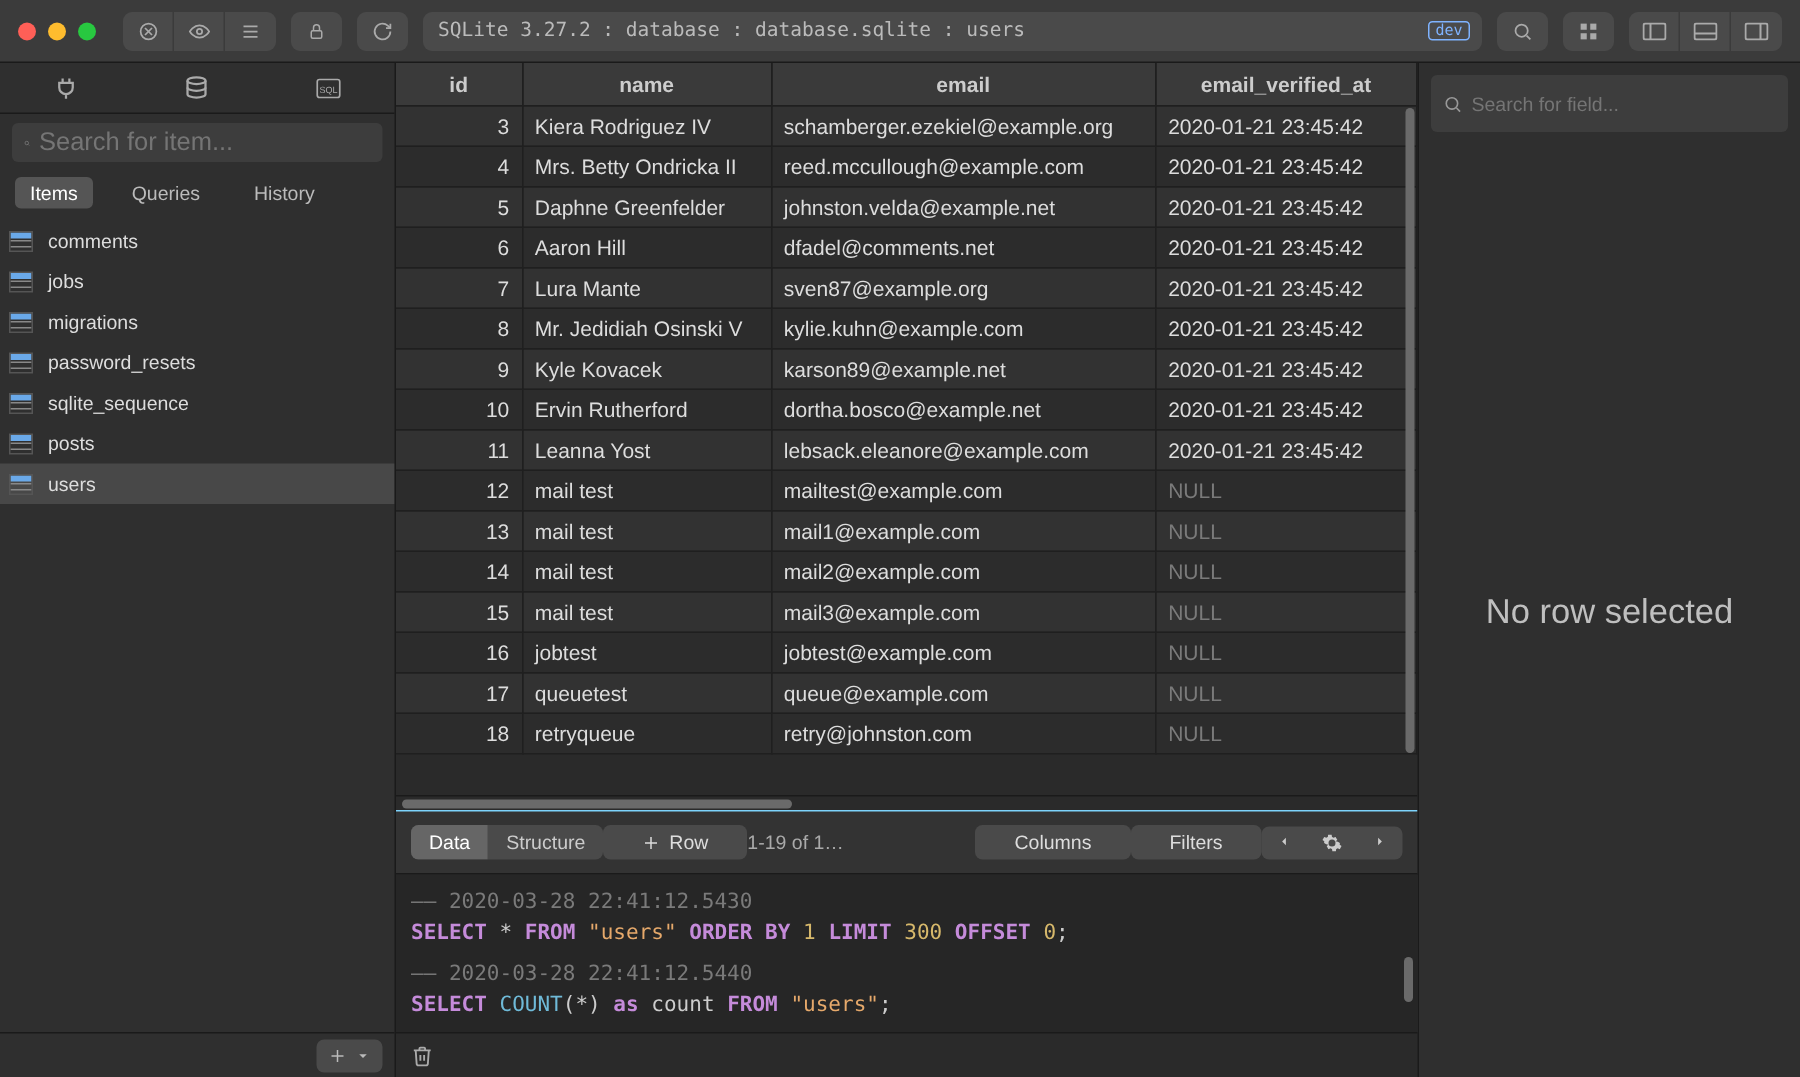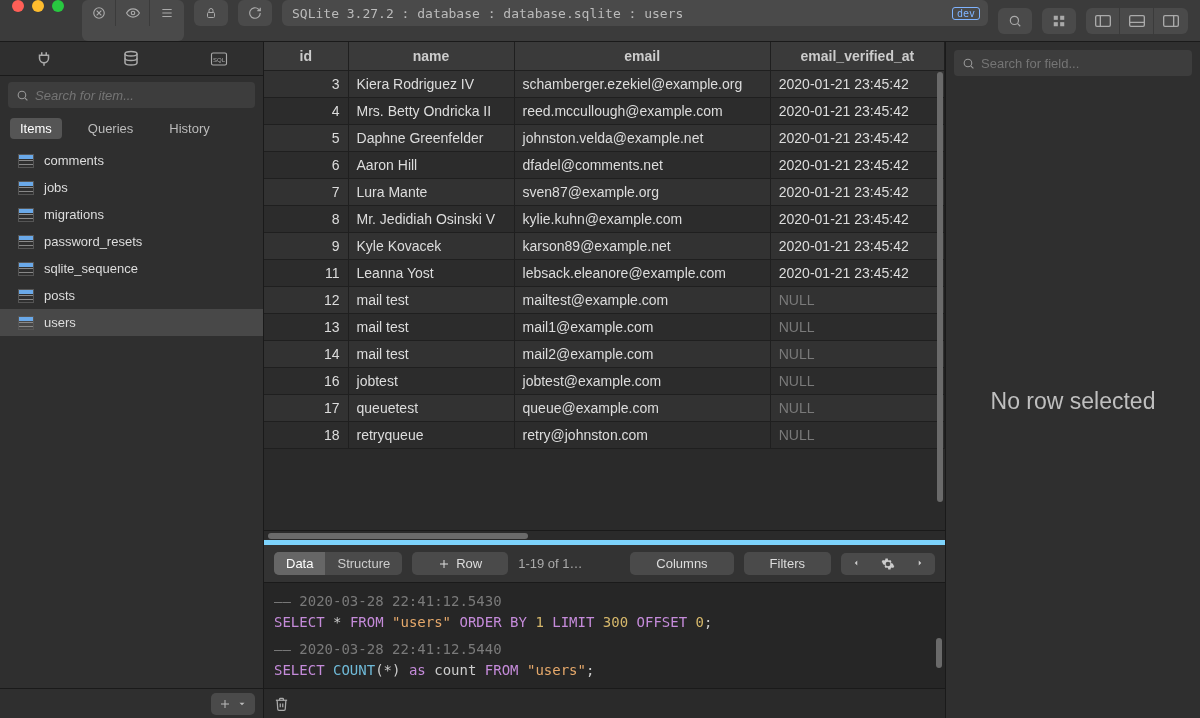--- a/index.html
+++ b/index.html
@@ -13,20 +13,21 @@
     overflow: hidden;
     display: flex;
     flex-direction: column;
   }
   
   .titlebar {
     height: 42px;
     background: #3b3b3b;
     border-bottom: 1px solid #1a1a1a;
     display: flex;
+    align-items: center;
     padding: 0 12px;
     gap: 10px;
   }
   .traffic { display: flex; gap: 8px; margin-right: 8px;}
   .dot { width: 12px; height: 12px; border-radius: 50%; }
   .dot.red { background: #ff5f57; }
   .dot.yellow { background: #febc2e; }
   .dot.green { background: #28c840; }
   .tb-group {
     display: flex; background: #4a4a4a; border-radius: 6px; overflow:hidden;
@@ -62,33 +63,32 @@
     height: 34px; display:flex; align-items:center; justify-content:space-around;
     border-bottom:1px solid #1a1a1a;
   }
   .sb-tabs .ticon { color:#aaa; }
   .sb-search {
     margin:6px 8px; height:26px; background:#3d3d3d; border-radius:4px;
     display:flex; align-items:center; padding:0 8px; gap:6px; color:#999;
   }
   .sb-search input {
     flex:1; background:transparent; border:none; outline:none; color:#ddd;
-    font-size:13px;
-    font-style:italic;
+    font-size:17px;
   }
   .sb-segs {
     display:flex; gap:16px; padding:4px 10px 8px;
   }
   .seg {
     padding:3px 10px; border-radius:4px; color:#bbb; cursor:default;
   }
   .seg.active { background:#555; color:#fff; }
   .sb-list { flex:1; overflow:auto; }
   .sb-item {
-    display:flex; align-items:center; gap:10px; padding:6px 18px; color:#ddd;
+    display:flex; align-items:center; gap:10px; padding:6px 6px; color:#ddd;
   }
   .sb-item.selected { background:#484848; }
   .tbl-ico {
     width:16px; height:14px; display:inline-block;
     background:
       linear-gradient(#6aa9e9,#6aa9e9) 0 0/100% 4px no-repeat,
       linear-gradient(#888,#888) 0 5px/100% 1px no-repeat,
       linear-gradient(#888,#888) 0 9px/100% 1px no-repeat,
       linear-gradient(#888,#888) 0 13px/100% 1px no-repeat;
     border:1px solid #555;
@@ -130,58 +130,58 @@
   .hscroll .thumb {
     position:absolute; left:4px; top:2px; height:6px; width:260px;
     background:#6a6a6a; border-radius:3px;
   }
   .vscroll {
     position:absolute; right:2px; top:30px; width:6px; height:430px;
     background:#6a6a6a; border-radius:3px;
   }
   
   .tblbar {
-    height:42px; background:#333; border-top:5px solid #7dd3fc;
-    display:flex; align-items:center; padding:0 10px; gap:10px;
+    height:42px; background:#333; border-top:1px solid #7dd3fc;
+    display:flex; align-items:center; padding:0 10px; 
   }
   .segbtns { display:flex; background:#4a4a4a; border-radius:5px; overflow:hidden;}
   .segbtns .b { padding:4px 12px; color:#ccc; }
   .segbtns .b.active { background:#666; color:#fff; }
   .btn {
     background:#4a4a4a; border-radius:5px; padding:4px 26px; color:#ddd;
     display:flex; align-items:center; gap:6px;
   }
   .spacer { flex:1; }
   .status { color:#aaa; }
   
   .sqlpane {
     height:106px; background:#262626; border-top:1px solid #1a1a1a;
     font-family: ui-monospace, Menlo, monospace; font-size:14px;
     padding:8px 10px; overflow:auto; line-height:1.5; position:relative;
   }
   .sqlpane .cmt { color:#7a7a7a; }
-  .sqlpane .kw { color:#c58bda; }
+  .sqlpane .kw { color:#c58bda;font-weight:bold; }
   .sqlpane .str { color:#e6a96b; }
   .sqlpane .num { color:#d6b86b; }
   .sqlpane .fn { color:#6fbad8; }
   .sqlpane .p { color:#ccc; }
   .sql-vscroll {
     position:absolute; right:3px; top:55px; width:6px; height:30px;
     background:#6a6a6a; border-radius:3px;
   }
   .sqlfooter {
     height:30px; border-top:1px solid #1a1a1a; display:flex; align-items:center;
     padding:0 10px; color:#aaa;
   }
   
   .inspector {
     width:254px; background:#2f2f2f; display:flex; flex-direction:column;
   }
   .insp-search {
-    margin:8px 8px; height:26px; background:#3d3d3d; border-radius:4px;
+    margin:8px 8px; height:38px; background:#3d3d3d; border-radius:4px;
     display:flex; align-items:center; padding:0 8px; gap:6px; color:#999;
   }
   .insp-search input {
     flex:1; background:transparent; border:none; outline:none; color:#ddd; font-size:13px;
   }
   .insp-body {
     flex:1; display:flex; align-items:center; justify-content:center;
     color:#bfbfbf; font-size:23px;
   }
   
@@ -400,20 +400,26 @@
                 <td class="col-email">kylie.kuhn@example.com</td>
                 <td class="col-date">2020-01-21 23:45:42</td>
               </tr>
               <tr>
                 <td class="col-id">9</td>
                 <td class="col-name">Kyle Kovacek</td>
                 <td class="col-email">karson89@example.net</td>
                 <td class="col-date">2020-01-21 23:45:42</td>
               </tr>
               <tr>
+                <td class="col-id">10</td>
+                <td class="col-name">Ervin Rutherford</td>
+                <td class="col-email">dortha.bosco@example.net</td>
+                <td class="col-date">2020-01-21 23:45:42</td>
+              </tr>
+              <tr>
                 <td class="col-id">11</td>
                 <td class="col-name">Leanna Yost</td>
                 <td class="col-email">lebsack.eleanore@example.com</td>
                 <td class="col-date">2020-01-21 23:45:42</td>
               </tr>
               <tr>
                 <td class="col-id">12</td>
                 <td class="col-name">mail test</td>
                 <td class="col-email">mailtest@example.com</td>
                 <td class="col-date null">NULL</td>
@@ -421,20 +427,26 @@
               <tr>
                 <td class="col-id">13</td>
                 <td class="col-name">mail test</td>
                 <td class="col-email">mail1@example.com</td>
                 <td class="col-date null">NULL</td>
               </tr>
               <tr>
                 <td class="col-id">14</td>
                 <td class="col-name">mail test</td>
                 <td class="col-email">mail2@example.com</td>
+                <td class="col-date null">NULL</td>
+              </tr>
+              <tr>
+                <td class="col-id">15</td>
+                <td class="col-name">mail test</td>
+                <td class="col-email">mail3@example.com</td>
                 <td class="col-date null">NULL</td>
               </tr>
               <tr>
                 <td class="col-id">16</td>
                 <td class="col-name">jobtest</td>
                 <td class="col-email">jobtest@example.com</td>
                 <td class="col-date null">NULL</td>
               </tr>
               <tr>
                 <td class="col-id">17</td>

